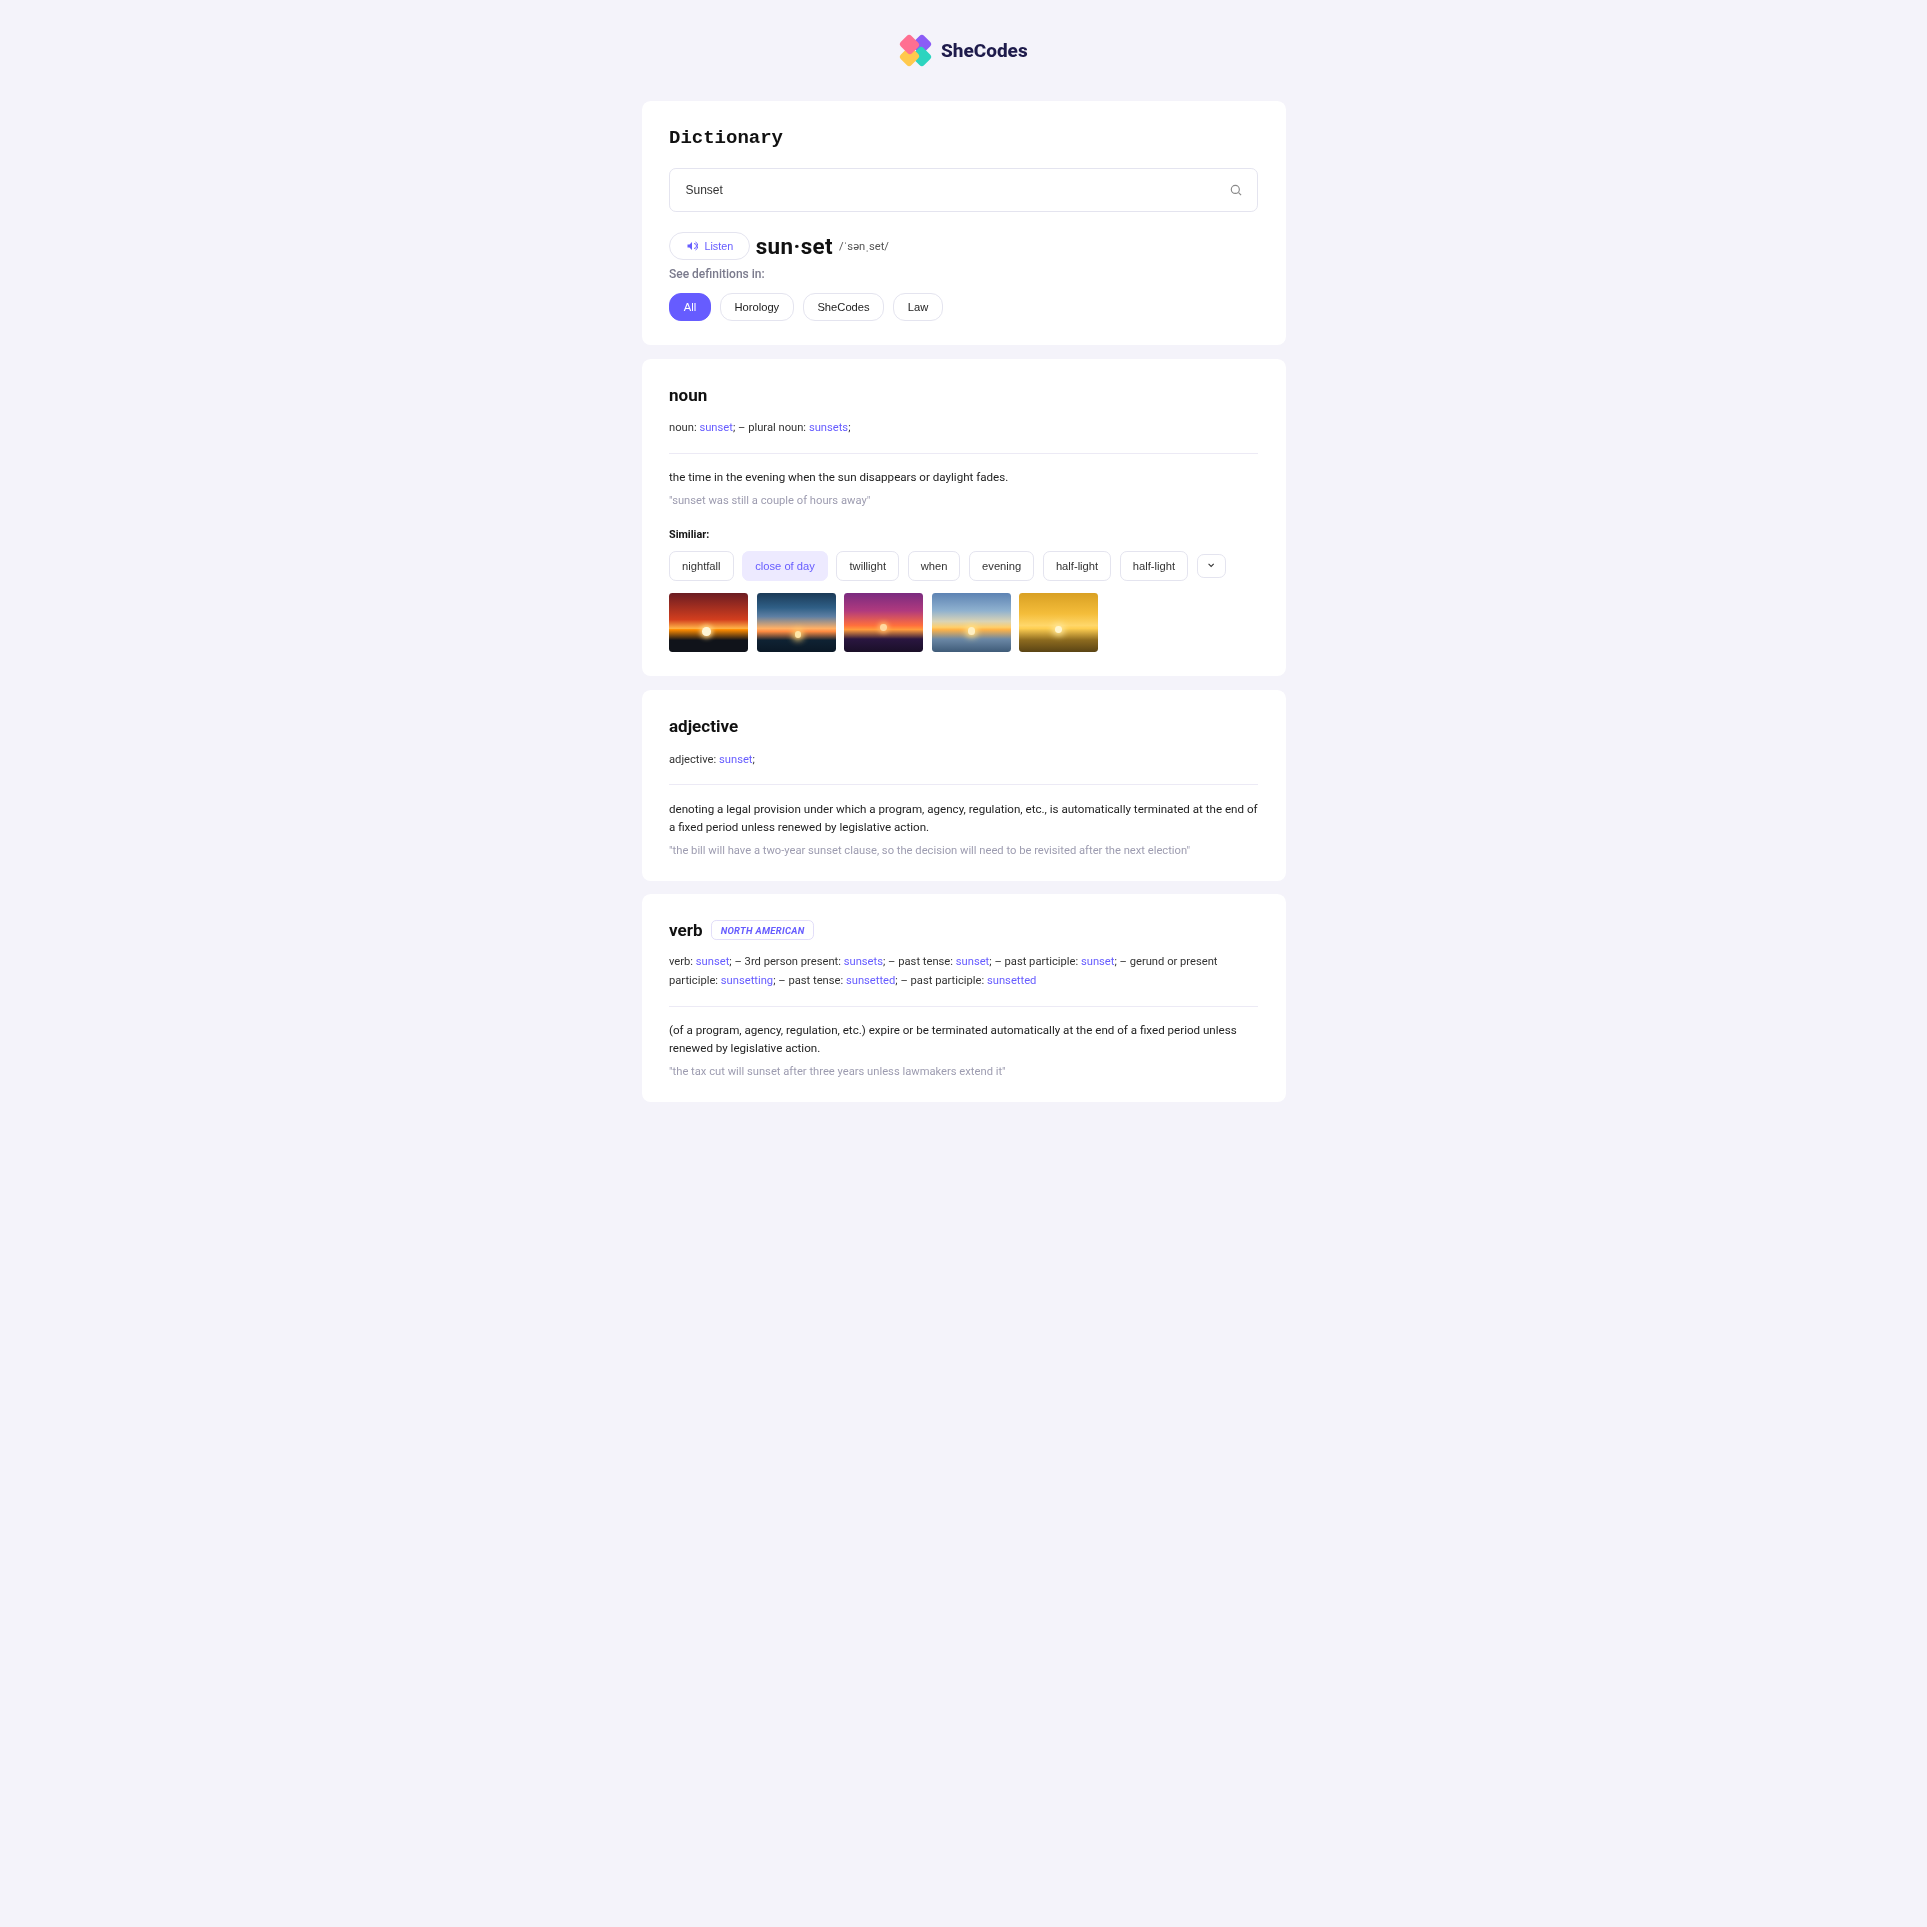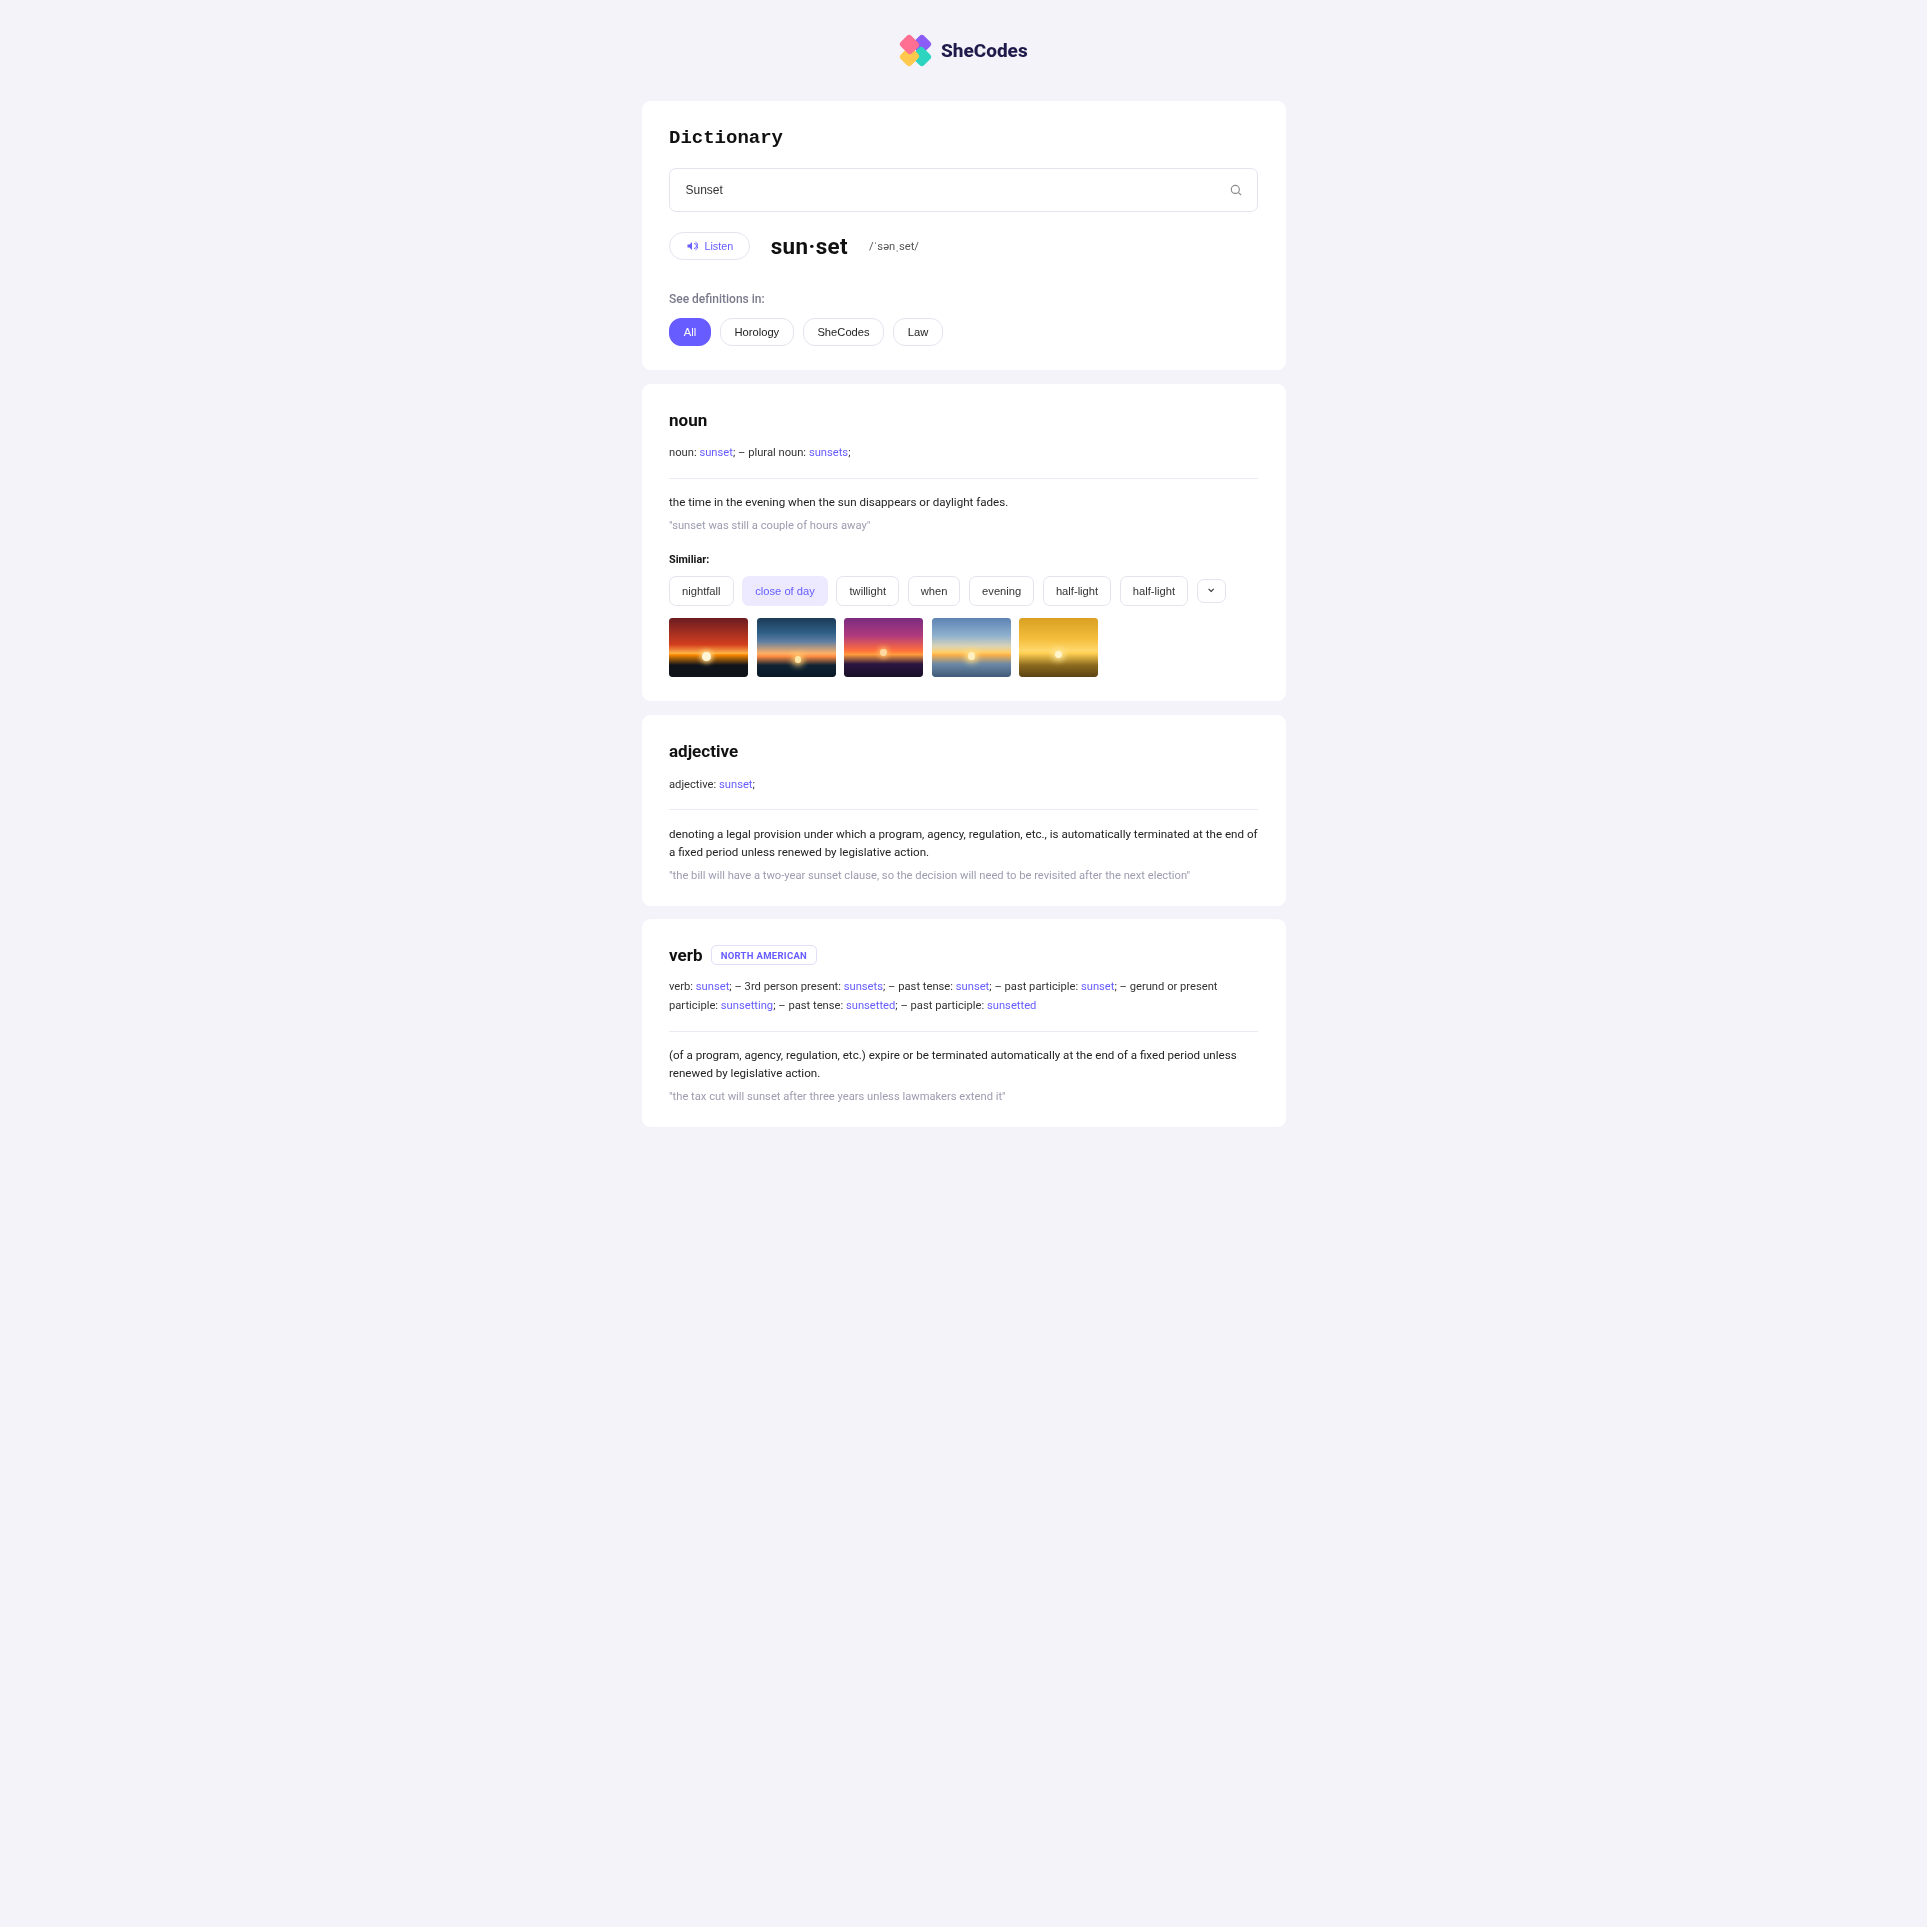--- a/index.html
+++ b/index.html
@@ -47,21 +47,21 @@
       padding: 13.8px 41px 13.8px 15.5px;
       font-size: 12px;
       color:#333;
       outline: none;
     }
     .search-icon {
       position: absolute; right: 15.5px; top: 50%; transform: translateY(-50%);
       width: 13.8px; height: 13.8px; color:#888;
     }
     .listen-row {
-      display: flex; align-items: center; gap: 21px; margin-bottom: 32px;
+      display: flex; align-items: center; gap: 6px; margin-bottom: 7px;
     }
     .listen-btn {
       display: inline-flex; align-items: center; gap: 6.9px;
       border: 0.9px solid #e4e4ef; border-radius: 860px;
       padding: 6.9px 15.5px; font-size: 10.8px; color:#665cff; cursor:pointer;
       background:#fff;
     }
     .word-main { font-size: 22.4px; font-weight: 700; color:#111; letter-spacing: 0.4px; }
     .phonetic { font-size: 11.2px; color:#555; }
     .see-defs-label { font-size: 12px; color:#7a7a8c; font-weight:500; margin-bottom: 12px; }
@@ -84,21 +84,21 @@
     .chip {
       border:0.9px solid #e4e4ef; border-radius:6.9px; padding:8px 12px; font-size:11.2px; color:#333; background:#fff; cursor:pointer;
     }
     .chip.hover { background:#edeaff; border-color:#edeaff; color:#665cff; }
     .chip.more { padding:5.2px 8.6px; }
     .images-row { display:flex; gap:8.6px; margin-top:12px; }
     .thumb { width:79px; height:59px; border-radius:3.4px; background:#ccc; display:block; }
     .badge {
       display:inline-block; border:0.9px solid #e2def9; border-radius:5.2px;
       padding:3.4px 8.6px; font-size:9.5px; color:#665cff; font-weight:700; vertical-align: middle;
-      margin-left:8.6px; letter-spacing:0.3px;
+      margin-left:8.6px; letter-spacing:0.3px;font-style:italic;
     }
     .pos-head-row { display:flex; align-items:flex-start; margin-bottom:12px; }
     .svg-icon { display:block; }
     
     .th1 { background: linear-gradient(180deg,#6b1c22 0%,#d23e1e 45%,#ffb347 60%,#ff8c00 62%,#10131a 80%,#10131a 100%); position:relative; }
     .th1::after{content:"";position:absolute;left:33px;top:34px;width:8.6px;height:8.6px;border-radius:50%;background:#fff6d6;box-shadow:0 0 5.2px 1.7px #ffd68a;}
     .th2 { background: linear-gradient(180deg,#1b3a57 0%,#2f5f86 25%,#5e7fa3 40%,#ffb066 60%,#ff8c42 65%,#0f2233 80%,#0a1826 100%); position:relative;}
     .th2::after{content:"";position:absolute;left:38px;top:38px;width:6.9px;height:6.9px;border-radius:50%;background:#ffe7a8;box-shadow:0 0 6.9px 2.6px #ffcf70;}
     .th3 { background: linear-gradient(180deg,#7a2b7f 0%,#b03a7e 30%,#ff6f3c 55%,#ff9b3c 62%,#2a1640 78%,#1a0f28 100%); position:relative;}
     .th3::after{content:"";position:absolute;left:36px;top:31px;width:6.9px;height:6.9px;border-radius:50%;background:#ffd9a0;box-shadow:0 0 5.2px 1.7px #ffb76a;}

